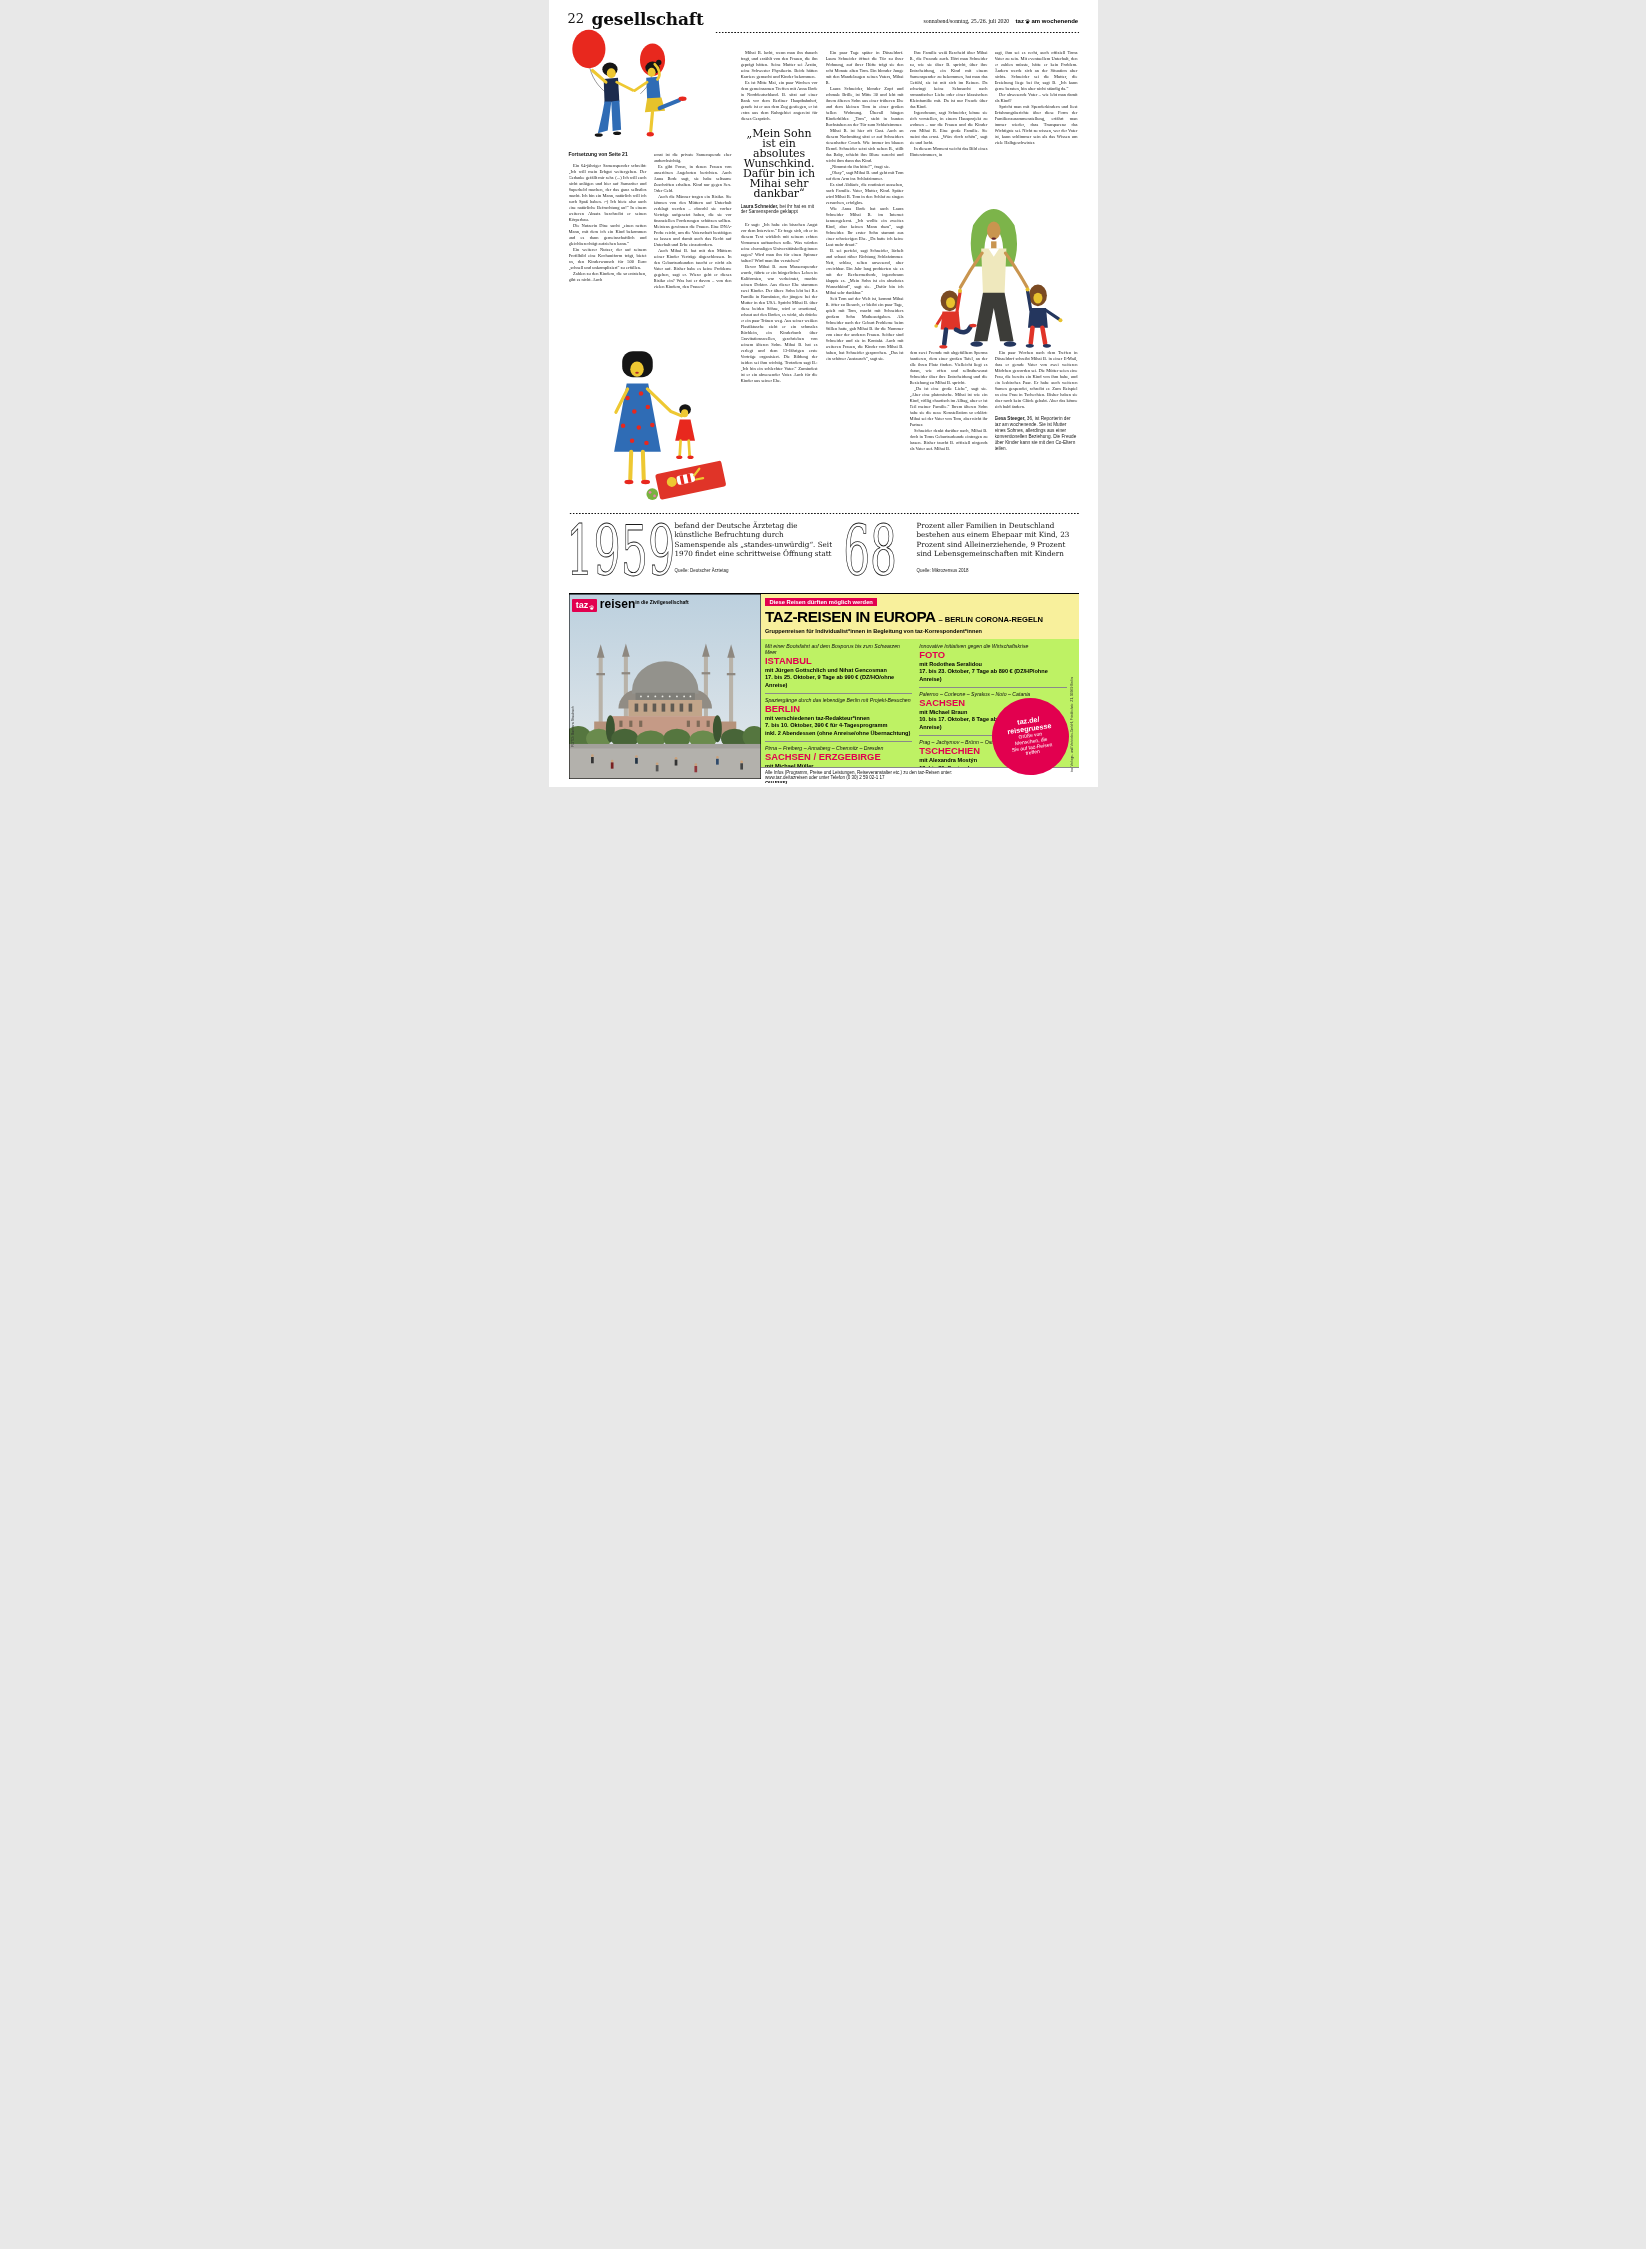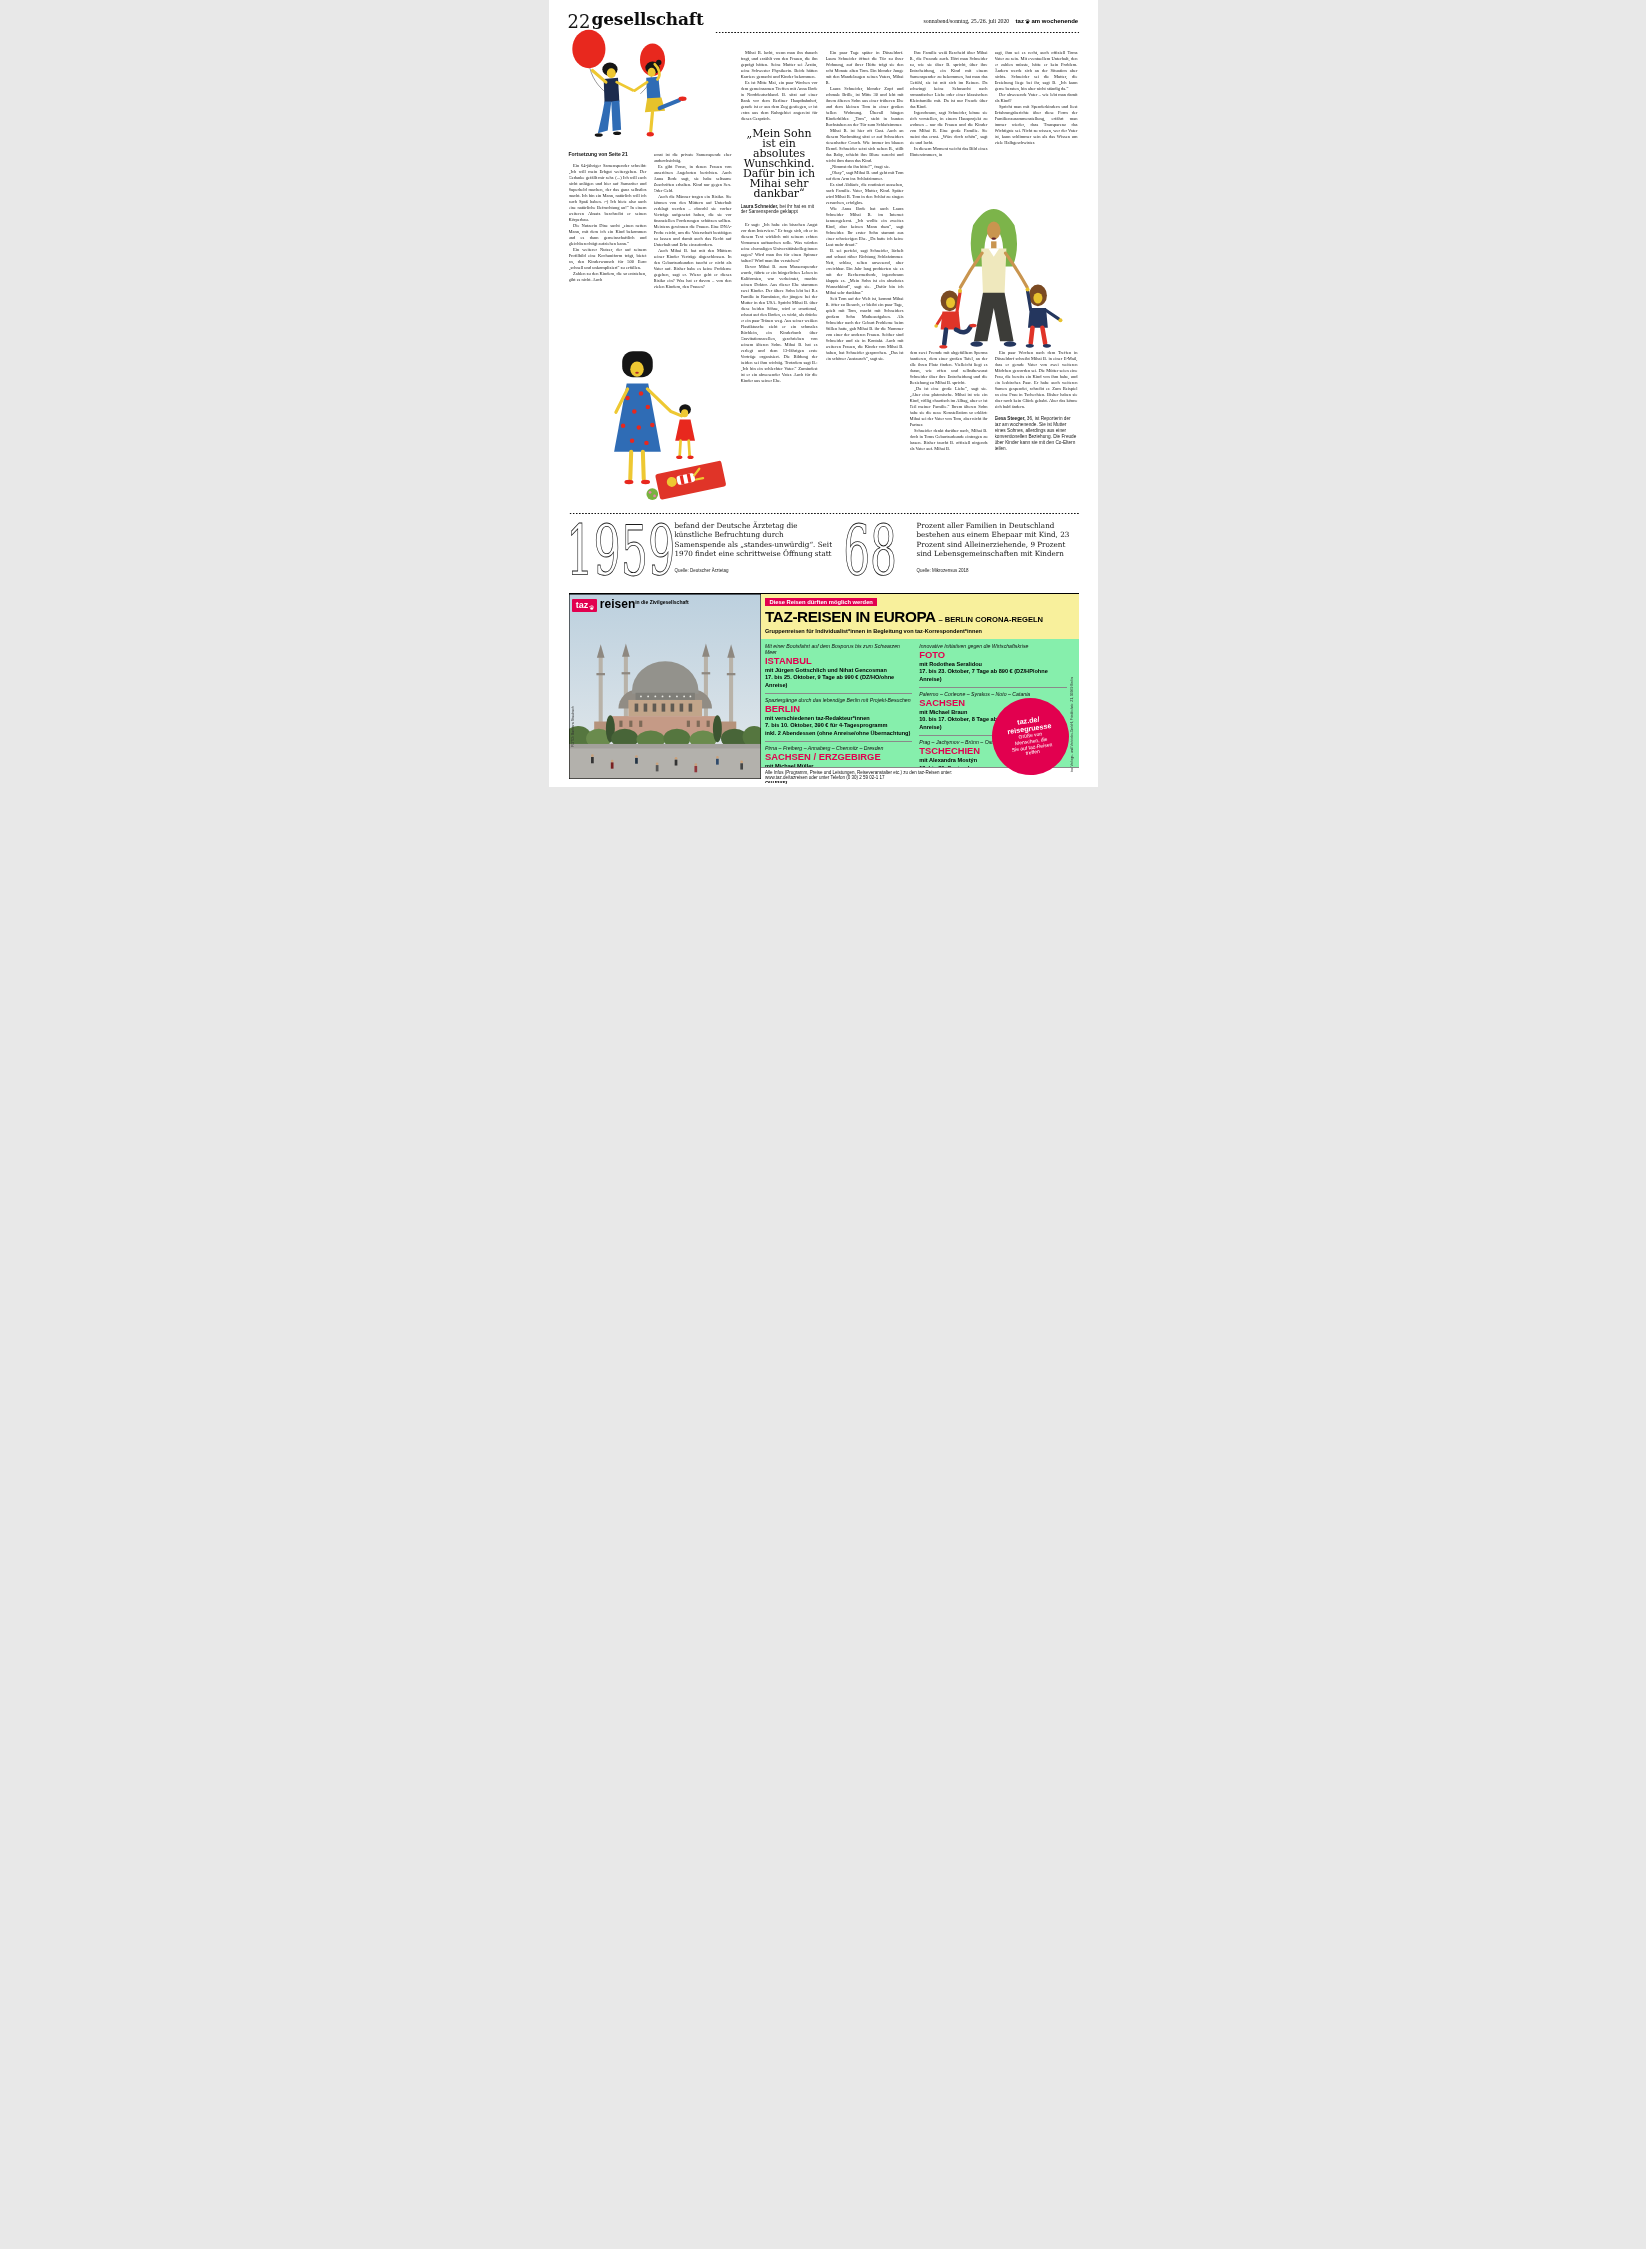--- a/index.html
+++ b/index.html
@@ -2,21 +2,21 @@
 <html lang="de" style="font-size:7.2px"><head>
 <meta charset="utf-8">
 <style>
   html,body{margin:0;padding:0;background:#e8e8e8;}
   #page{position:relative;width:549px;height:787px;margin:0 auto;background:#ffffff;overflow:hidden;
         font-family:"Liberation Serif",serif;color:#1a1a1a;}
   [data-interactable]{box-sizing:border-box;}
 
   
   .page-num{position:absolute;left:19px;top:10.8px;z-index:3;font-family:"DejaVu Serif",serif;
-            font-size:18px;font-weight:400;color:#151515;}
+            font-size:13px;font-weight:400;color:#151515;}
   .section-title{position:absolute;left:43px;top:9px;z-index:3;font-family:"DejaVu Serif",serif;
             font-size:17px;font-weight:700;letter-spacing:-0.2px;color:#0d0d0d;}
   .head-right{position:absolute;right:19.3px;top:18px;z-index:3;display:flex;align-items:baseline;gap:6.3px;}
   .head-date{font-family:"Liberation Serif",serif;font-size:5.8px;color:#111;}
   .head-brand{font-family:"Liberation Sans",sans-serif;font-weight:700;font-size:6px;color:#000;
               display:inline-flex;align-items:center;gap:1.3px;}
   .dotted{position:absolute;height:1.3px;background-image:radial-gradient(circle,#111 0.5px,transparent 0.6px);
           background-size:3.1px 1.3px;background-repeat:repeat-x;}
   .rule-head{left:166px;top:32px;width:364px;}
   .rule-stats{left:20px;top:513px;width:510px;}
@@ -66,21 +66,21 @@
   .ad-logo-tag{font-family:"Liberation Sans",sans-serif;font-weight:700;font-size:5px;color:#000;}
   .ad-right{position:absolute;left:192px;top:0;width:318px;height:185px;}
   .ad-band{position:absolute;left:0;top:0;width:318px;height:45px;background:#f8f09c;}
   .ad-badge{position:absolute;left:4.5px;top:3.6px;background:#e2004f;color:#fff;
             font-family:"Liberation Sans",sans-serif;font-weight:700;font-size:5.8px;padding:1.3px 4.5px;}
   .ad-headline{position:absolute;left:4.5px;top:13.5px;font-family:"Liberation Sans",sans-serif;
                font-weight:700;font-size:15.3px;letter-spacing:-0.4px;color:#000;white-space:nowrap;}
   .ad-headline .suffix{font-size:7.6px;letter-spacing:0;margin-left:2.7px;}
   .ad-subtitle{position:absolute;left:4.5px;top:34px;font-family:"Liberation Sans",sans-serif;
                font-weight:700;font-size:5.6px;color:#000;}
-  .ad-listings{position:absolute;left:0;top:45px;width:318px;height:128px;background:#86efac;
+  .ad-listings{position:absolute;left:0;top:45px;width:318px;height:128px;background:#bef264;
                display:flex;padding:0.9px 0 0 4.5px;}
   .trip-col{display:flex;flex-direction:column;}
   .trip-col.left{width:147px;margin-right:7.2px;}
   .trip-col.right{width:148px;}
   .trip{padding:3.1px 0 3.6px;border-bottom:0.4px solid #8a8a8a;font-family:"Liberation Sans",sans-serif;}
   .trip:last-child{border-bottom:none;}
   .trip-route{font-style:italic;font-size:5.2px;color:#111;margin-bottom:0.9px;}
   .trip-city{font-weight:700;font-size:9.4px;color:#e2004f;line-height:10.8px;}
   .trip-line{font-weight:700;font-size:5.6px;line-height:7.6px;color:#000;}
   .ad-footer{position:absolute;left:0;top:173px;width:318px;border-top:0.4px solid #8a8a8a;

